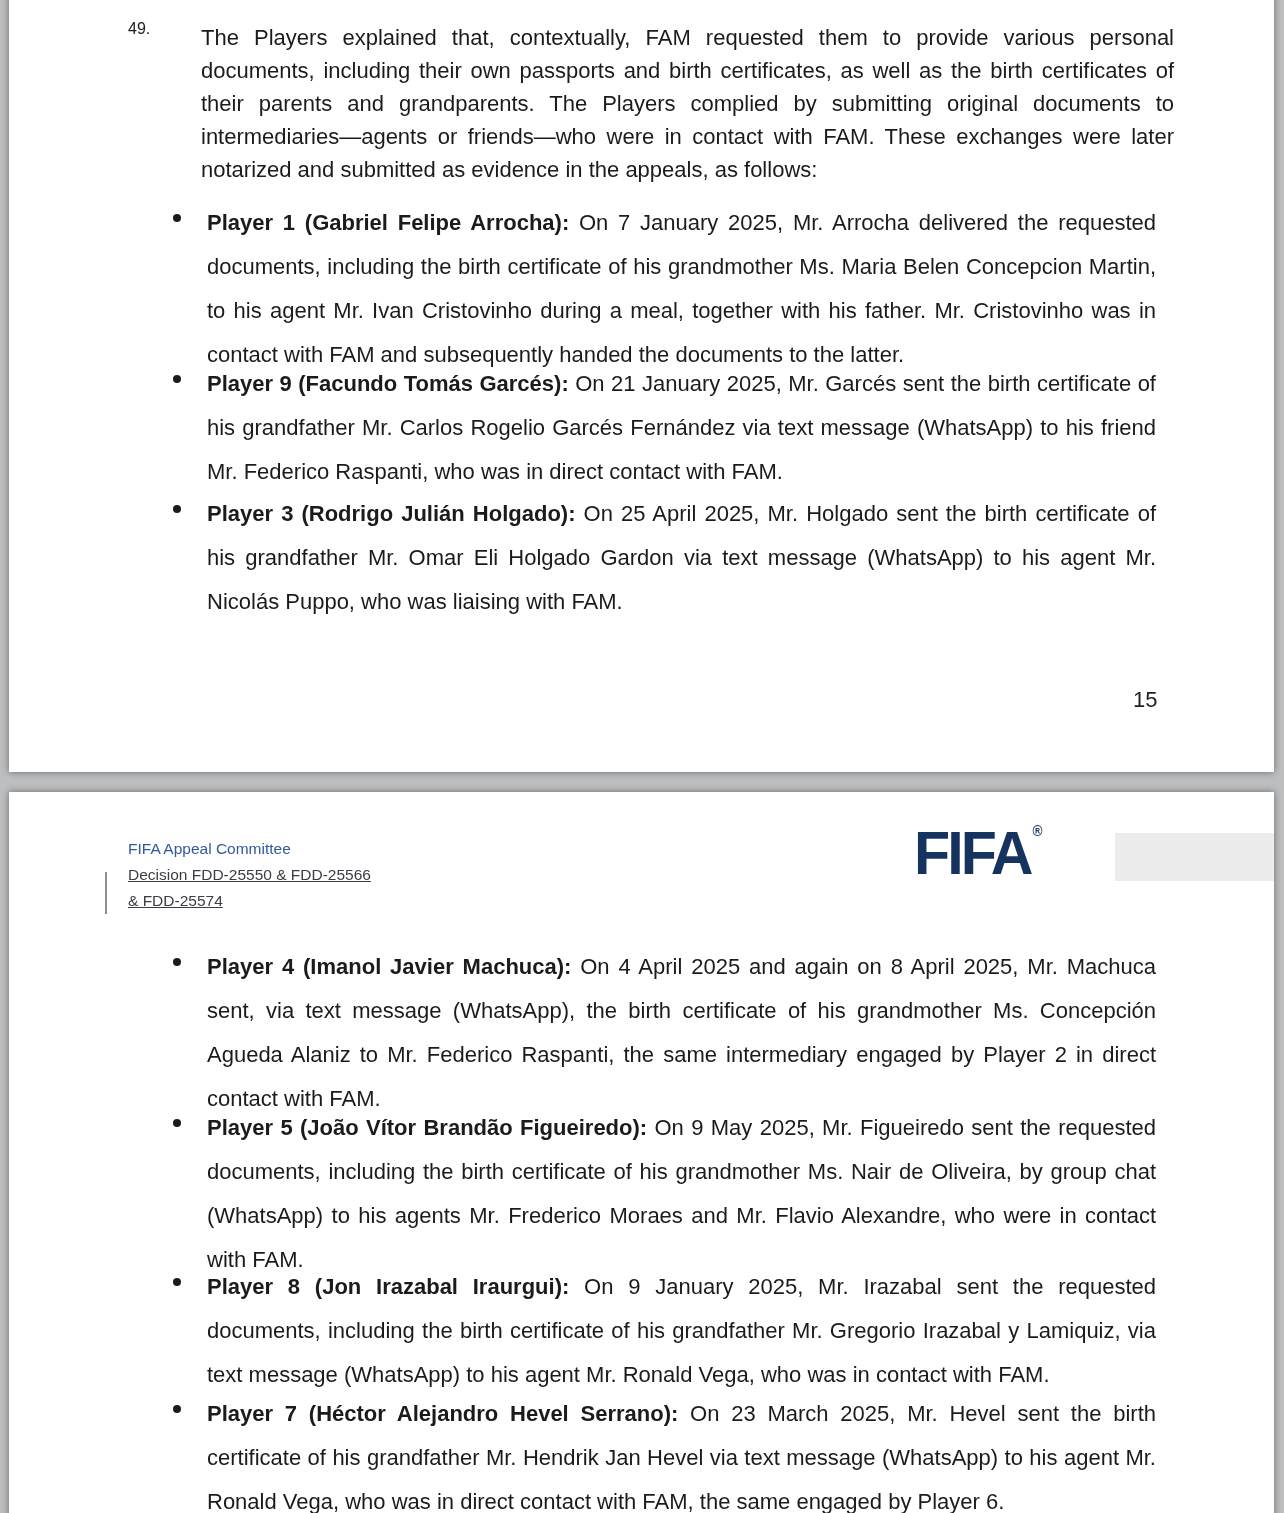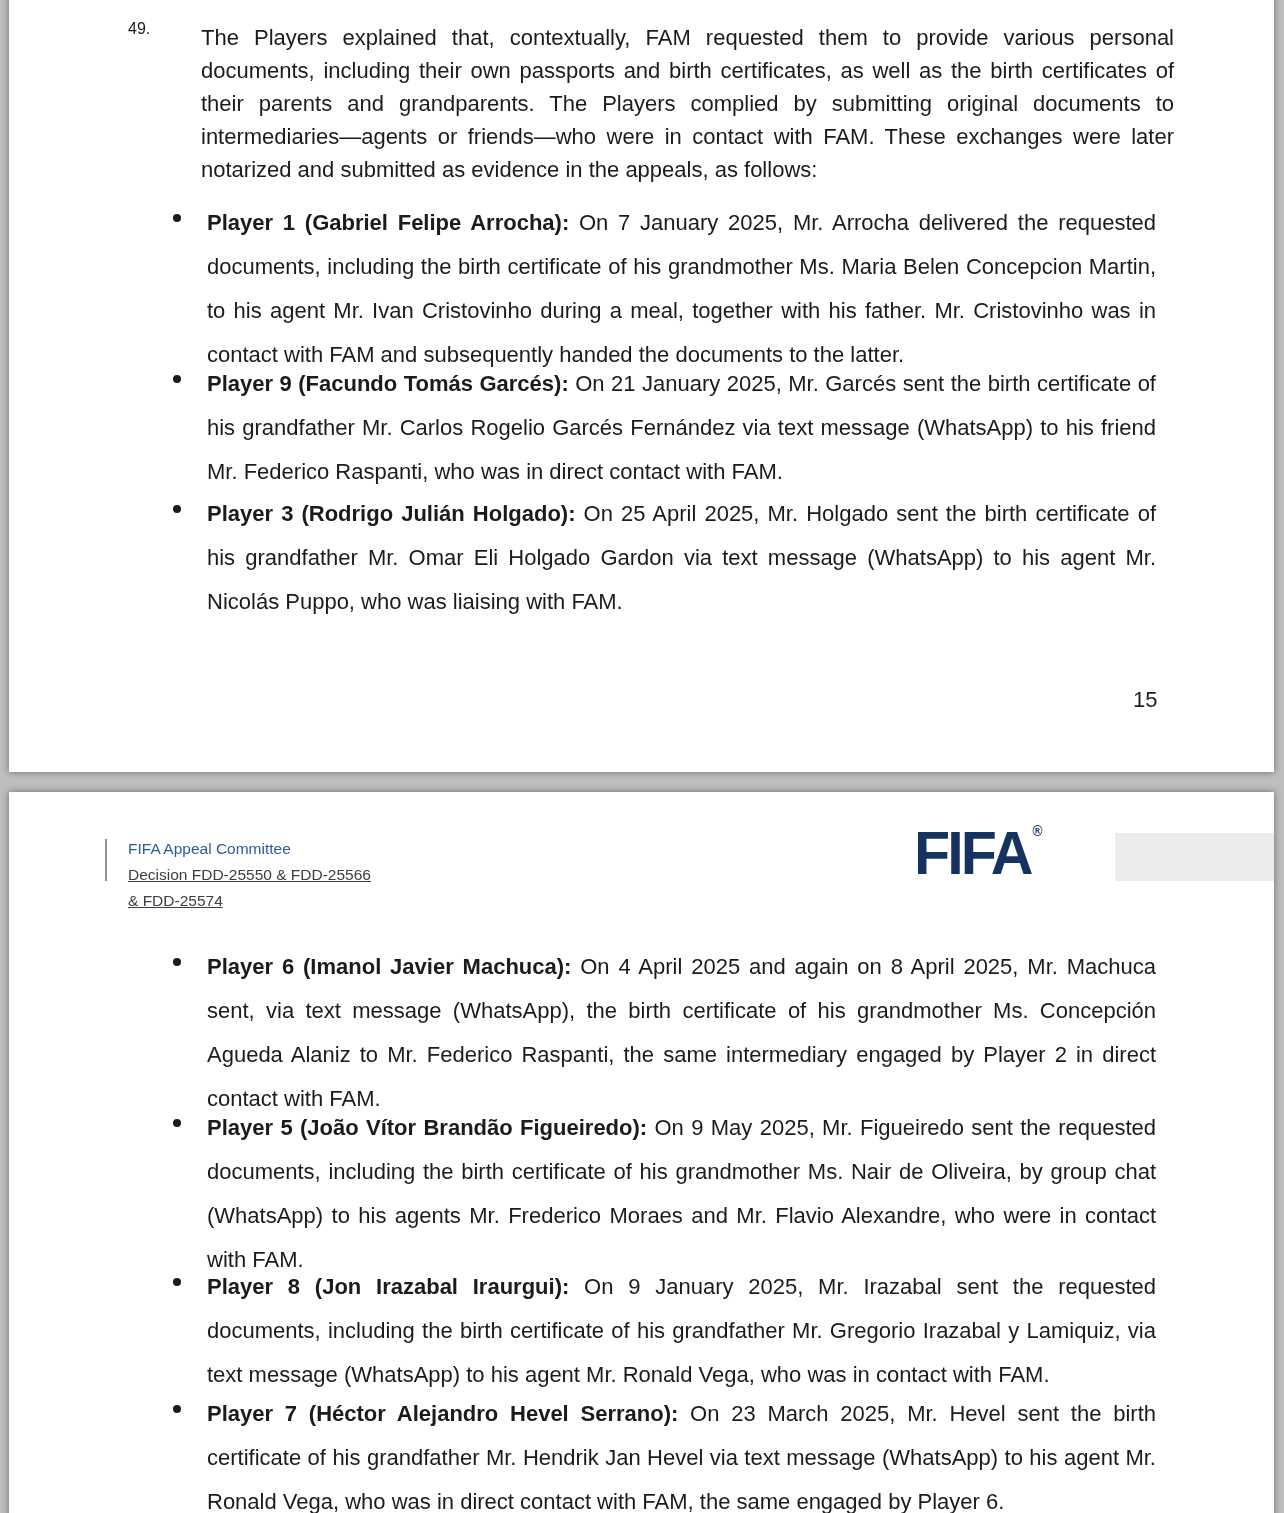--- a/index.html
+++ b/index.html
@@ -49,21 +49,21 @@
     text-align: justify;
   }
   .btext .bold { font-weight: 700; }
 
   .page-number {
     position: absolute; top: 663px; left: 1124px;
     font-size: 22px; color: #222; margin-top: 24px;
   }
 
   
-  .doc-header { position: absolute; top: 44px; left: 96px; display: flex; }
+  .doc-header { position: absolute; top: 44px; left: 96px; display: flex; align-items: flex-end; }
   .header-bar {
     width: 2px; height: 42px; margin-top: 3px;
     background: #8f8f8f; margin-right: 21px; flex-shrink: 0;
   }
   .header-title {
     font-size: 15.5px; line-height: 26px; color: #315a9b;
   }
   .header-sub {
     font-size: 15.5px; line-height: 26px; color: #3c3c44; text-decoration: underline;
   }
@@ -124,21 +124,21 @@
         <div class="header-sub">&amp; FDD-25574</div>
       </div>
     </div>
 
     <div class="fifa-logo"><span>FIFA</span><span class="reg">®</span></div>
 
     <div class="redaction"></div>
 
     <div class="bullet" style="top:153px">
       <span class="dot"></span>
-      <p class="btext"><span class="bold">Player 6 (Imanol Javier Machuca):</span><span> On 4 April 2025 and again on 8 April 2025, Mr. Machuca sent, via text message (WhatsApp), the birth certificate of his grandmother Ms. Concepción Agueda Alaniz to Mr. Federico Raspanti, the same intermediary engaged by Player 2 in direct contact with FAM.</span></p>
+      <p class="btext"><span class="bold">Player 4 (Imanol Javier Machuca):</span><span> On 4 April 2025 and again on 8 April 2025, Mr. Machuca sent, via text message (WhatsApp), the birth certificate of his grandmother Ms. Concepción Agueda Alaniz to Mr. Federico Raspanti, the same intermediary engaged by Player 2 in direct contact with FAM.</span></p>
     </div>
 
     <div class="bullet" style="top:314px">
       <span class="dot"></span>
       <p class="btext"><span class="bold">Player 5 (João Vítor Brandão Figueiredo):</span><span> On 9 May 2025, Mr. Figueiredo sent the requested documents, including the birth certificate of his grandmother Ms. Nair de Oliveira, by group chat (WhatsApp) to his agents Mr. Frederico Moraes and Mr. Flavio Alexandre, who were in contact with FAM.</span></p>
     </div>
 
     <div class="bullet" style="top:473px">
       <span class="dot"></span>
       <p class="btext"><span class="bold">Player 8 (Jon Irazabal Iraurgui):</span><span> On 9 January 2025, Mr. Irazabal sent the requested documents, including the birth certificate of his grandfather Mr. Gregorio Irazabal y Lamiquiz, via text message (WhatsApp) to his agent Mr. Ronald Vega, who was in contact with FAM.</span></p>

